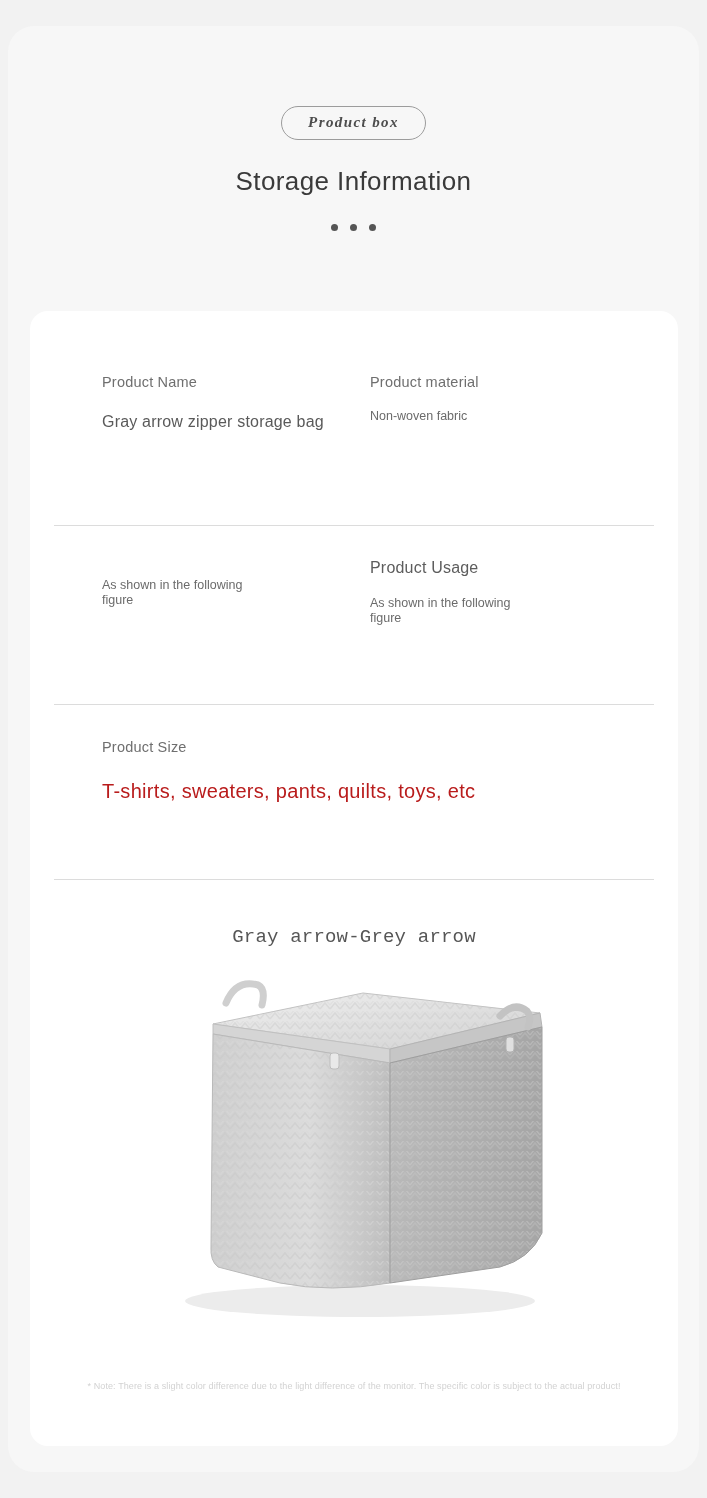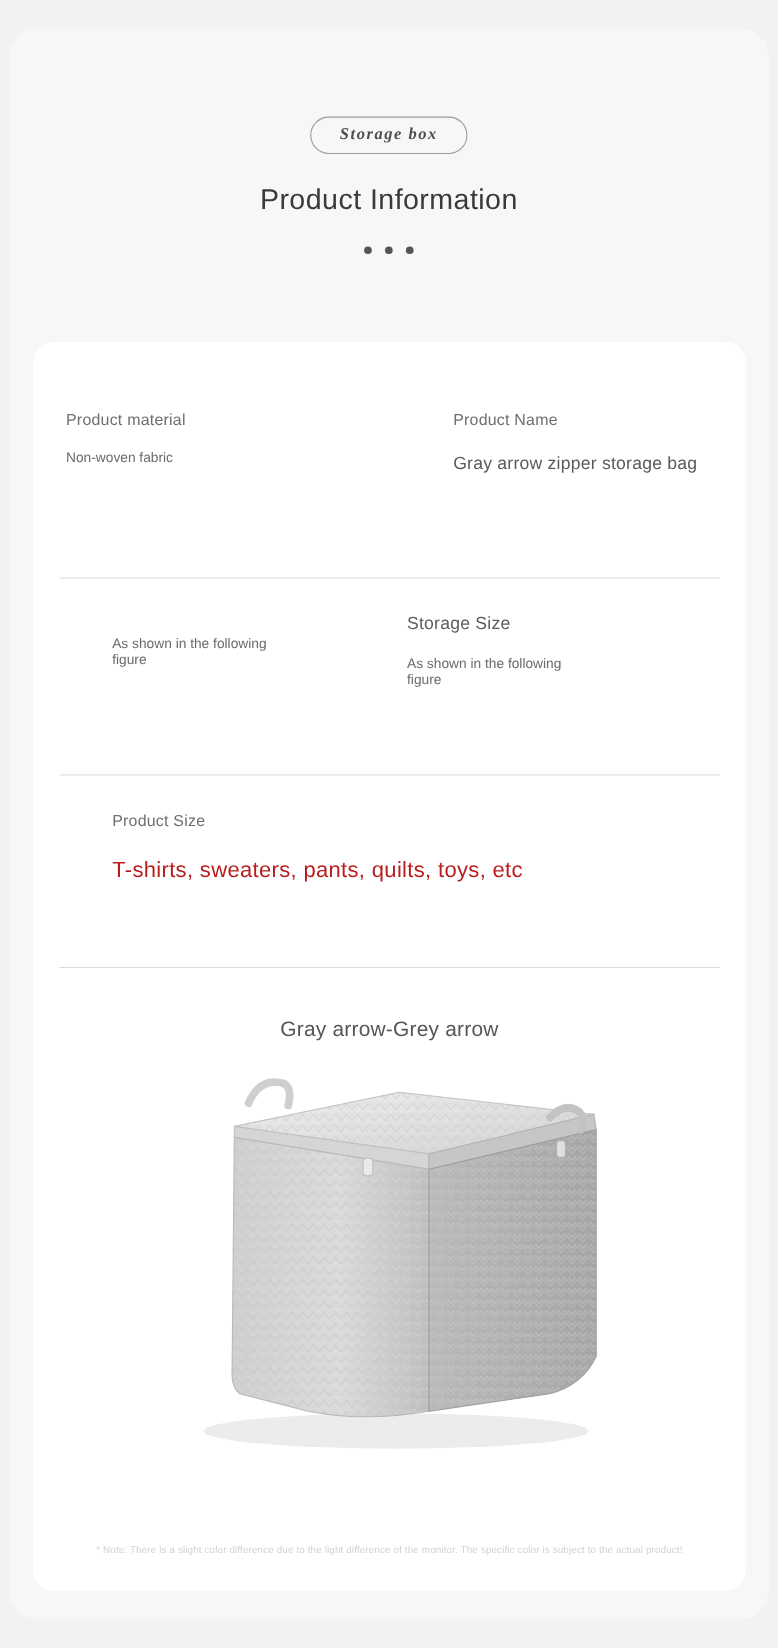--- a/index.html
+++ b/index.html
@@ -128,80 +128,81 @@
 
   .product-heading {
     position: absolute;
     left: 0;
     top: 615px;
     width: 100%;
     text-align: center;
     font-size: 19px;
     color: #565656;
     letter-spacing: .2px;
+    font-family: Liberation Mono, monospace;
   }
 
   .photo-wrap {
     position: absolute;
     left: 0;
     top: 660px;
     width: 100%;
     height: 380px;
   }
 
   .note {
     position: absolute;
     left: 0;
-    bottom: 32px;
+    bottom: 55px;
     width: 100%;
     text-align: center;
     font-size: 9px;
     color: #d2d2d2;
     letter-spacing: .1px;
   }
 </style>
 </head>
 <body>
 
 <div class="page">
 
   <div class="header">
-    <div class="badge">Storage box</div>
-    <div class="title">Product Information</div>
+    <div class="badge">Product box</div>
+    <div class="title">Storage Information</div>
     <div class="dots">
       <i></i>
       <i></i>
       <i></i>
     </div>
   </div>
 
   <div class="card">
 
     <div class="block1">
       <div class="row">
+        <div class="col col-left">
+          <div class="label">Product Name</div>
+          <div class="value-big">Gray arrow zipper storage bag</div>
+        </div>
         <div class="col col-right">
           <div class="label">Product material</div>
           <div class="value-small">Non-woven fabric</div>
-        </div>
-        <div class="col col-left">
-          <div class="label">Product Name</div>
-          <div class="value-big">Gray arrow zipper storage bag</div>
         </div>
       </div>
     </div>
 
     <div class="line1"></div>
 
     <div class="block2">
       <div class="row">
         <div class="col col-left">
           <div class="value-small">As shown in the following figure</div>
         </div>
         <div class="col col-right">
-          <div class="label strong">Storage Size</div>
+          <div class="label strong">Product Usage</div>
           <div class="value-small">As shown in the following figure</div>
         </div>
       </div>
     </div>
 
     <div class="line2"></div>
 
     <div class="block3">
       <div class="row">
         <div class="col col-left" style="width:100%">

